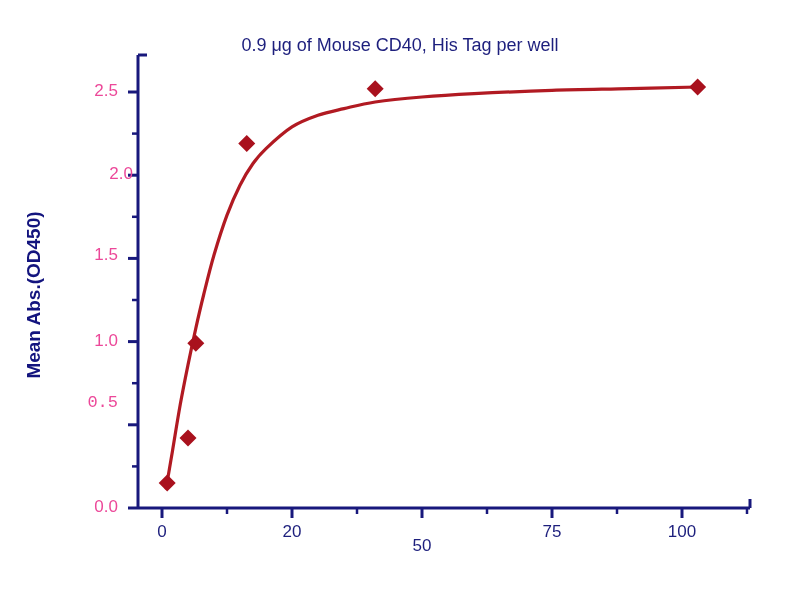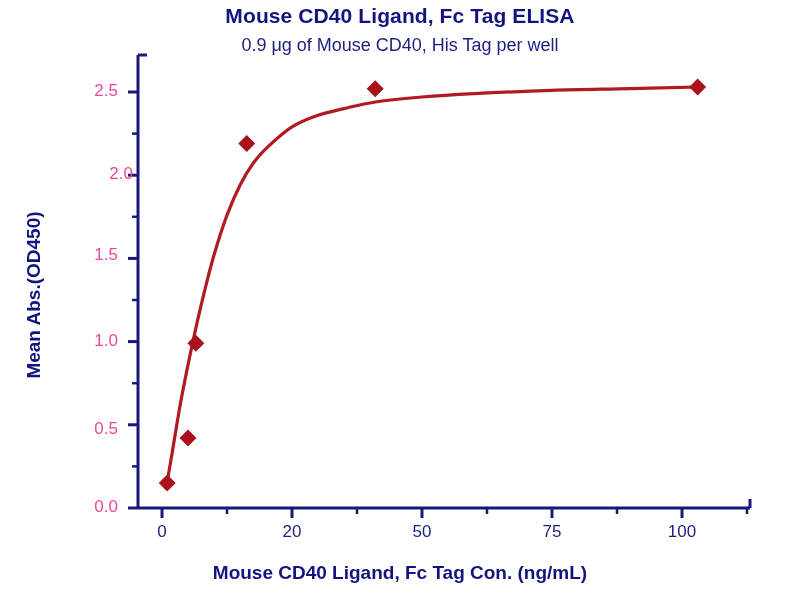--- a/index.html
+++ b/index.html
@@ -33,25 +33,23 @@
   .xtick-label{
     position:absolute;text-align:center;width:60px;
     font-size:17px;color:#1d1f7d;
   }
 </style>
 </head>
 <body>
 
 <div id="figure">
 
-  <div class="title">Mouse CD40 Ligand, Fc Tag ELISA</div>
   <div class="subtitle">0.9 μg of Mouse CD40, His Tag per well</div>
 
   <div class="ylabel">Mean Abs.(OD450)</div>
-  <div class="xlabel">Mouse CD40 Ligand, Fc Tag Con. (ng/mL)</div>
 
   <svg class="plot" id="plot-svg" viewBox="0 0 800 600" preserveAspectRatio="none">
     <g id="axes-group">
         <line x1="138" y1="55" x2="138" y2="508" stroke="#18187c" stroke-width="3"></line>
         <line x1="138" y1="508" x2="750" y2="508" stroke="#18187c" stroke-width="3"></line>
         <line x1="750" y1="508" x2="750" y2="499" stroke="#18187c" stroke-width="3"></line>
         <line x1="138" y1="55" x2="147" y2="55" stroke="#18187c" stroke-width="3"></line>
       </g>
     <g id="minor-ticks-group">
         <line x1="132" y1="466.4" x2="138" y2="466.4" stroke="#18187c" stroke-width="2.5"></line>
@@ -84,27 +82,27 @@
         <polygon points="188,429.61199999999997 196.5,438.11199999999997 188,446.61199999999997 179.5,438.11199999999997" fill="#a9111d"></polygon>
         <polygon points="195.8,334.764 204.3,343.264 195.8,351.764 187.3,343.264" fill="#a9111d"></polygon>
         <polygon points="246.76,135.084 255.26,143.584 246.76,152.084 238.26,143.584" fill="#a9111d"></polygon>
         <polygon points="375.20000000000005,80.17199999999997 383.70000000000005,88.67199999999997 375.20000000000005,97.17199999999997 366.70000000000005,88.67199999999997" fill="#a9111d"></polygon>
         <polygon points="697.6,78.50800000000004 706.1,87.00800000000004 697.6,95.50800000000004 689.1,87.00800000000004" fill="#a9111d"></polygon>
       </g>
   </svg>
 
   <div id="ytick-labels">
       <div class="ytick-label" style="left: 66px; top: 497px;">0.0</div>
-      <div class="ytick-label" style="left: 66px; top: 419px;">0.5</div>
+      <div class="ytick-label" style="left: 66px; top: 393px; font-family: Liberation Mono, monospace;">0.5</div>
       <div class="ytick-label" style="left: 66px; top: 330.6px;">1.0</div>
       <div class="ytick-label" style="left: 66px; top: 245px;">1.5</div>
       <div class="ytick-label" style="left: 81px; top: 164.2px;">2.0</div>
       <div class="ytick-label" style="left: 66px; top: 81px;">2.5</div>
     </div>
   <div id="xtick-labels">
       <div class="xtick-label" style="left: 132px; top: 522px;">0</div>
       <div class="xtick-label" style="left: 262px; top: 522px;">20</div>
-      <div class="xtick-label" style="left: 392px; top: 522px;">50</div>
+      <div class="xtick-label" style="left: 392px; top: 536px;">50</div>
       <div class="xtick-label" style="left: 522px; top: 522px;">75</div>
       <div class="xtick-label" style="left: 652px; top: 522px;">100</div>
     </div>
 
 </div>
 
 </body></html>

